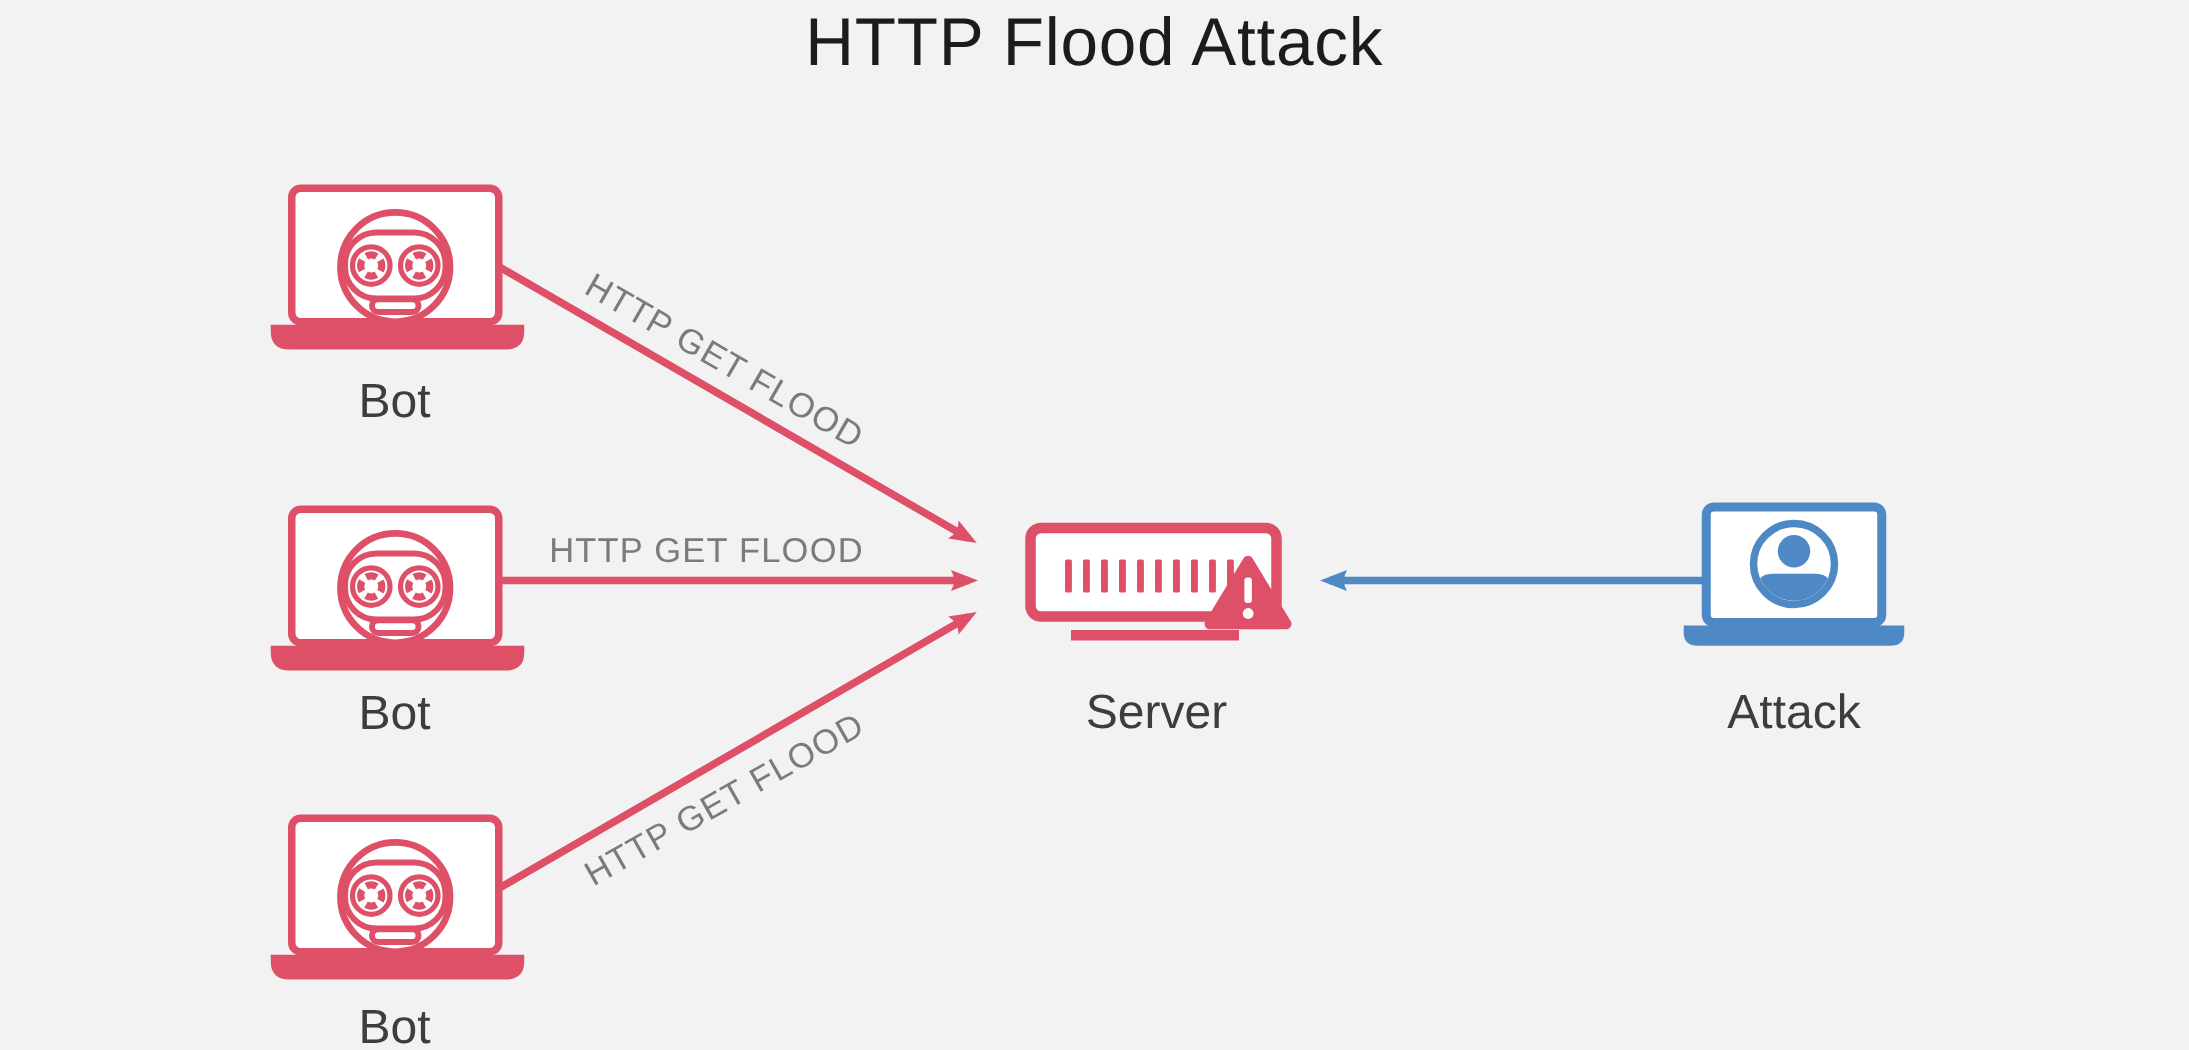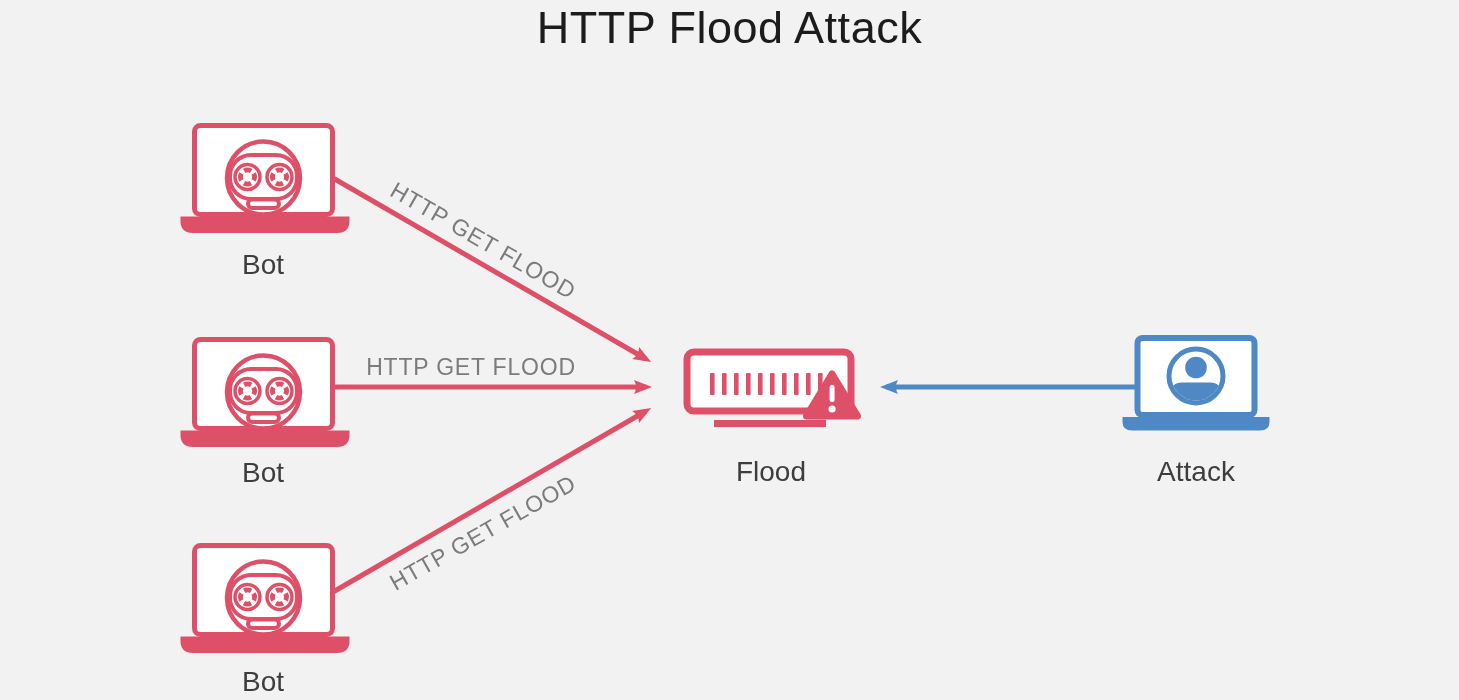--- a/index.html
+++ b/index.html
@@ -23,21 +23,21 @@
     position:absolute;
     top:2px;left:0;right:0;
     text-align:center;
     font-size:45px;
     color:var(--title);
     letter-spacing:0.5px;
   }
   .node-label{
     position:absolute;
     transform:translate(-50%,0);
-    font-size:28px;
+    font-size:32px;
     color:var(--node-label);
     white-space:nowrap;
     text-align:right;
   }
   .arrow-label{
     position:absolute;
     transform:translate(-50%,-50%);
     font-size:23px;
     color:var(--arrow-label);
     letter-spacing:0.8px;
@@ -134,20 +134,20 @@
         </g>
       </g>
     </g>
   </svg>
 
   <div class="page-title">HTTP Flood Attack</div>
 
   <div class="node-label" style="left:263px;top:249px;">Bot</div>
   <div class="node-label" style="left:263px;top:457px;">Bot</div>
   <div class="node-label" style="left:263px;top:666px;">Bot</div>
-  <div class="node-label" style="left:771px;top:456px;">Flood</div>
+  <div class="node-label" style="left:771px;top:456px;">Server</div>
   <div class="node-label" style="left:1196px;top:456px;">Attack</div>
 
   <div class="arrow-label rot-down" style="left:483px;top:241px;">HTTP GET FLOOD</div>
   <div class="arrow-label" style="left:471px;top:367px;">HTTP GET FLOOD</div>
   <div class="arrow-label rot-up" style="left:483px;top:533px;">HTTP GET FLOOD</div>
 
 </div>
 
 </body></html>

